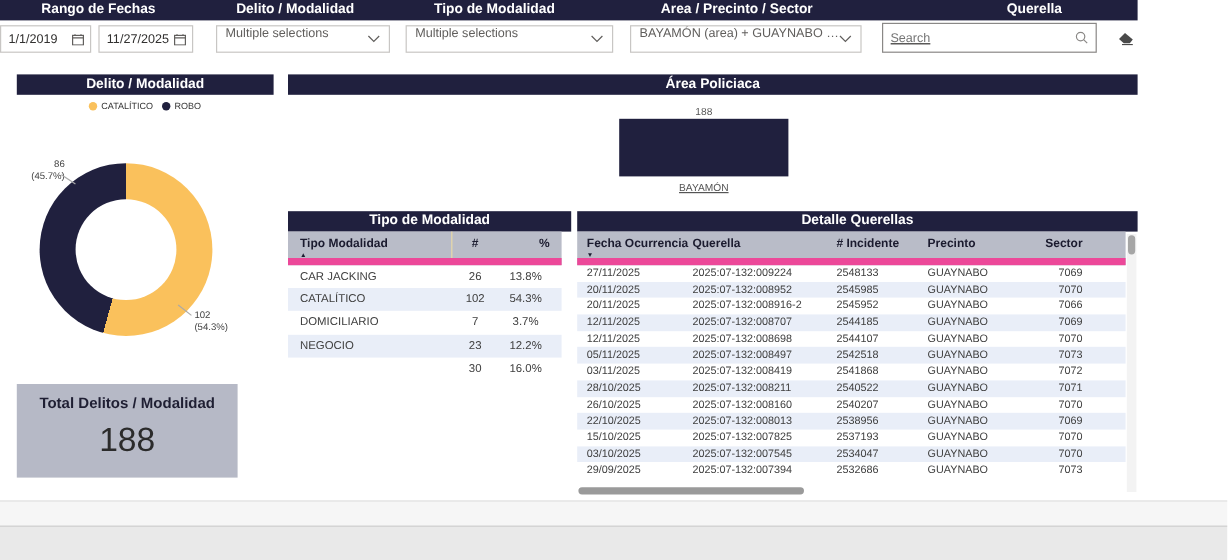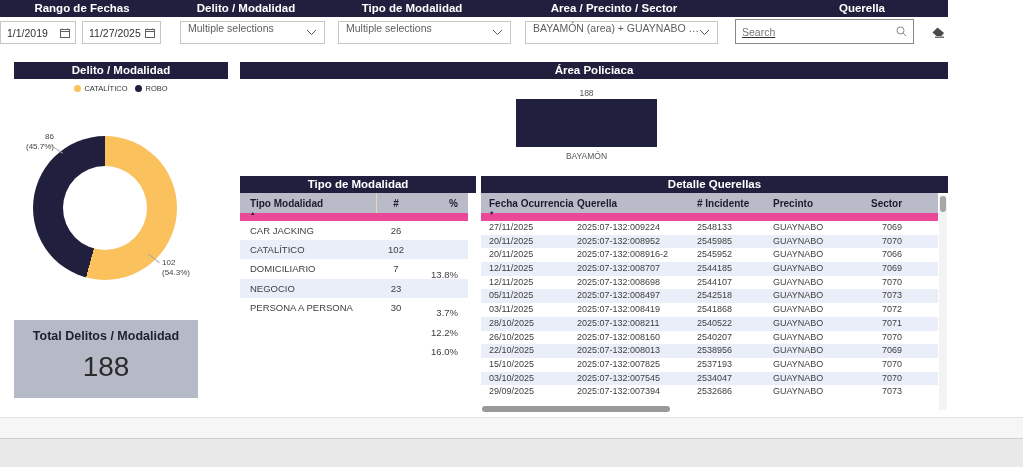--- a/index.html
+++ b/index.html
@@ -33,33 +33,33 @@
   .hole{position:absolute;left:63px;top:166px;width:84px;height:84px;border-radius:50%;background:#fff;}
   .dlabel{position:absolute;font-size:8px;color:#444;line-height:1.25;}
   .leader{position:absolute;height:1px;background:#A9A9A9;}
   
   .card{position:absolute;left:14px;top:320px;width:184px;height:78px;background:#B6B9C6;}
   .card .ct{margin-top:9px;text-align:center;font-size:12.5px;font-weight:700;color:#1F1F33;}
   .card .cv{margin-top:8px;text-align:center;font-size:28px;color:#2B2B2B;}
   
   .barval{position:absolute;left:516px;top:88px;width:141px;text-align:center;font-size:8.5px;color:#555;}
   .bar{position:absolute;left:516px;top:99px;width:141px;height:48px;background:#20203E;}
-  .barcat{position:absolute;left:516px;top:151px;width:141px;text-align:center;font-size:8.5px;color:#555;}
-  
-  .colhead{position:absolute;background:#B9BCC8;border-bottom:8px solid #ec4899;box-sizing:border-box;}
+  .barcat{position:absolute;left:516px;top:151px;width:141px;text-align:center;font-size:8.5px;color:#555;text-decoration:underline;}
+  
+  .colhead{position:absolute;background:#B9BCC8;border-bottom:6px solid #ec4899;box-sizing:border-box;}
   .colhead .ch{position:absolute;top:5px;font-size:10px;font-weight:700;color:#1B1B2F;white-space:nowrap;}
   .sort{position:absolute;font-size:5.5px;color:#1B1B2F;}
   .trow,.drow{position:relative;width:100%;}
   .trow{height:19.2px;line-height:19.2px;font-size:9.5px;color:#404040;}
   .drow{height:13.7px;line-height:13.7px;font-size:9px;color:#404040;}
   .alt{background:#E9EEF8;}
   .trow span,.drow span{position:absolute;white-space:nowrap;}
   .tc0{left:10px;}
   .tc1{left:136px;width:40px;text-align:center;}
-  .tc2{left:178px;width:40px;text-align:right;margin-top:44px;}
+  .tc2{left:178px;width:40px;text-align:center;}
   .dc0{left:8px;}.dc1{left:96px;}.dc2{left:216px;}.dc3{left:292px;}.dc4{left:390px;margin-left:11px;}
   .vtrack{position:absolute;left:939px;top:195px;width:8px;height:215px;background:#F3F3F3;}
   .vthumb{position:absolute;left:940px;top:196px;width:6px;height:16px;background:#A6A6A6;border-radius:3px;}
   .hthumb{position:absolute;left:482px;top:406px;width:188px;height:6px;background:#9A9A9A;border-radius:3px;}
   .colsep{position:absolute;top:0;width:1px;height:100%;background:#E9D9A8;}
   
   .strip1{position:absolute;left:0;top:417px;width:1023px;height:21px;background:#F6F6F6;border-top:1px solid #E0E0E0;box-sizing:border-box;}
   .strip2{position:absolute;left:0;top:438px;width:1023px;height:29px;background:#E9E9E9;border-top:1px solid #CFCFCF;box-sizing:border-box;}
 </style>
 </head>
@@ -200,21 +200,20 @@
         <span class="tc0">DOMICILIARIO</span>
         <span class="tc1">7</span>
         <span class="tc2">3.7%</span>
       </div>
       <div class="trow alt">
         <span class="tc0">NEGOCIO</span>
         <span class="tc1">23</span>
         <span class="tc2">12.2%</span>
       </div>
       <div class="trow">
-        <span class="tc0">PERSONA A PERSONA</span>
         <span class="tc1">30</span>
         <span class="tc2">16.0%</span>
       </div>
     </div>
 
   <div class="phead" style="left:481px;top:176px;width:467px">Detalle Querellas</div>
   <div class="colhead" style="left:481px;top:193px;width:457px;height:28px">
     <span class="ch" style="left:8px">Fecha Ocurrencia</span>
     <span class="sort" style="left:8px;top:17px">▼</span>
     <span class="ch" style="left:96px">Querella</span>

